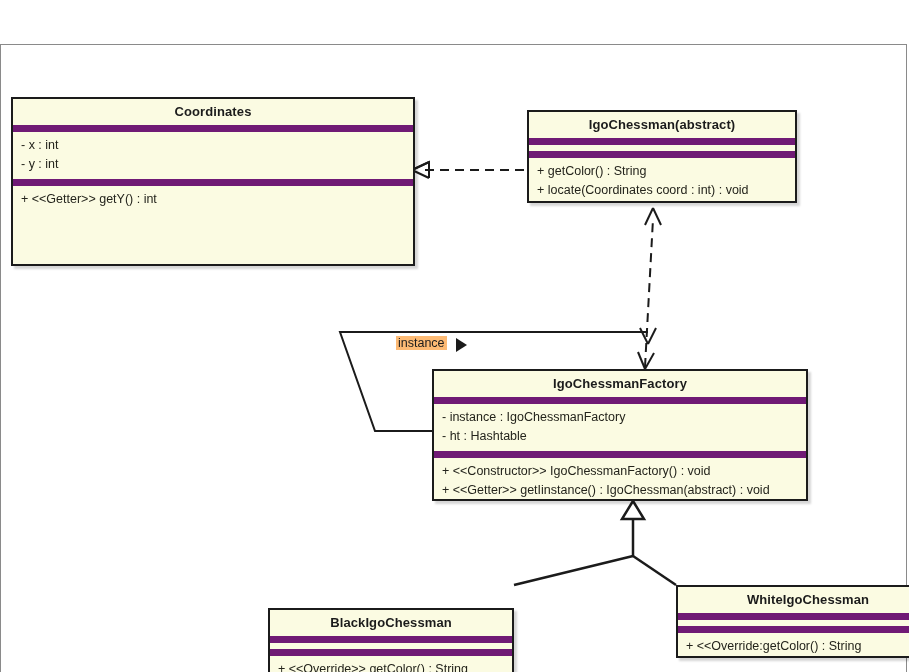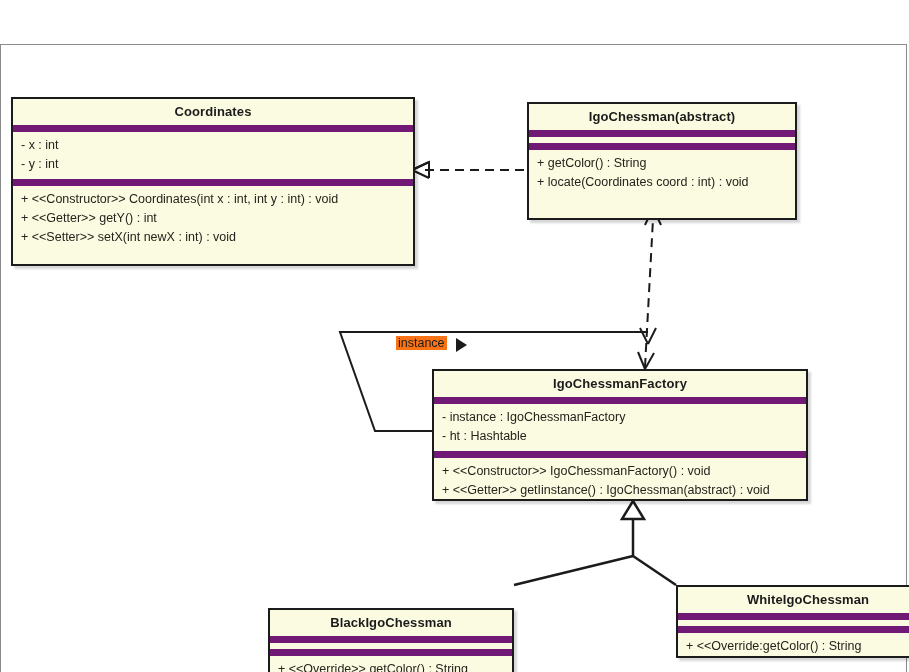--- a/index.html
+++ b/index.html
@@ -67,31 +67,31 @@
   .member {
     font-size: 12.5px;
     color: #24241c;
     padding: 2px 6px 2px 8px;
     white-space: nowrap;
     line-height: 15px;
   }
 
   
   #class-coordinates { left: 11px;  top: 53px;  width: 404px; height: 169px; }
-  #class-igochessman { left: 527px; top: 58px;  width: 270px; height: 118px;  }
+  #class-igochessman { left: 527px; top: 66px;  width: 270px; height: 93px;  }
   #class-factory     { left: 432px; top: 325px; width: 376px; height: 132px; }
   #class-black       { left: 268px; top: 564px; width: 246px; height: 85px;  }
   #class-white       { left: 676px; top: 541px; width: 264px; height: 73px;  }
 
   
   .edge-label {
     position: absolute;
     font-size: 12.5px;
     color: #1b1b1b;
-    background: #f97316;
+    background: #fdba74;
     padding: 0 2px;
     z-index: 6;
     white-space: nowrap;
   }
   #label-instance { left: 396px; top: 292px; }
   .dir-marker {
     position: absolute;
     z-index: 6;
     width: 0; height: 0;
     border-top: 7px solid transparent;
@@ -147,23 +147,21 @@
     </g>
   </svg>
 
   <div class="uml-class" id="class-coordinates">
     <div class="uml-title">Coordinates</div>
     <div class="compartment">
       <div class="member">- x : int</div>
       <div class="member">- y : int</div>
     </div>
     <div class="compartment">
-      <div class="member">+ &lt;&lt;Constructor&gt;&gt; Coordinates(int x : int, int y : int) : void</div>
       <div class="member">+ &lt;&lt;Getter&gt;&gt; getY() : int</div>
-      <div class="member">+ &lt;&lt;Setter&gt;&gt; setX(int newX : int) : void</div>
     </div>
   </div>
 
   <div class="uml-class" id="class-igochessman">
     <div class="uml-title">IgoChessman(abstract)</div>
     <div class="compartment empty"></div>
     <div class="compartment">
       <div class="member">+ getColor() : String</div>
       <div class="member">+ locate(Coordinates coord : int) : void</div>
     </div>

